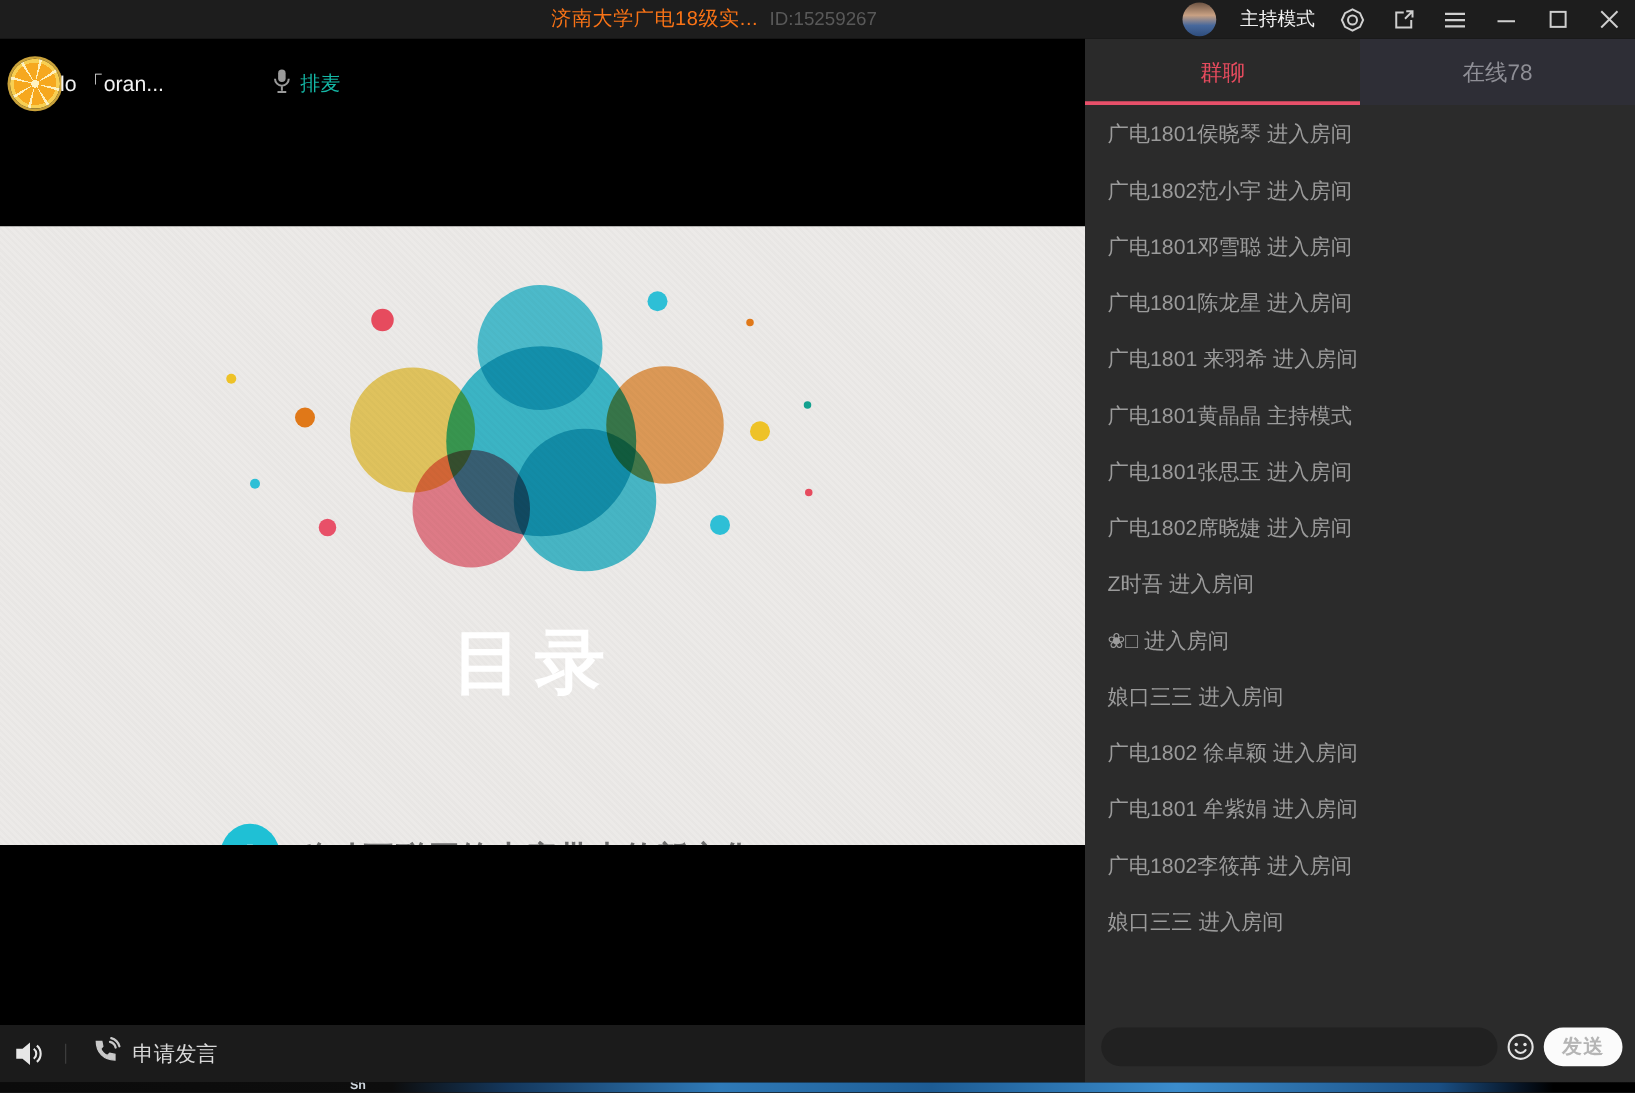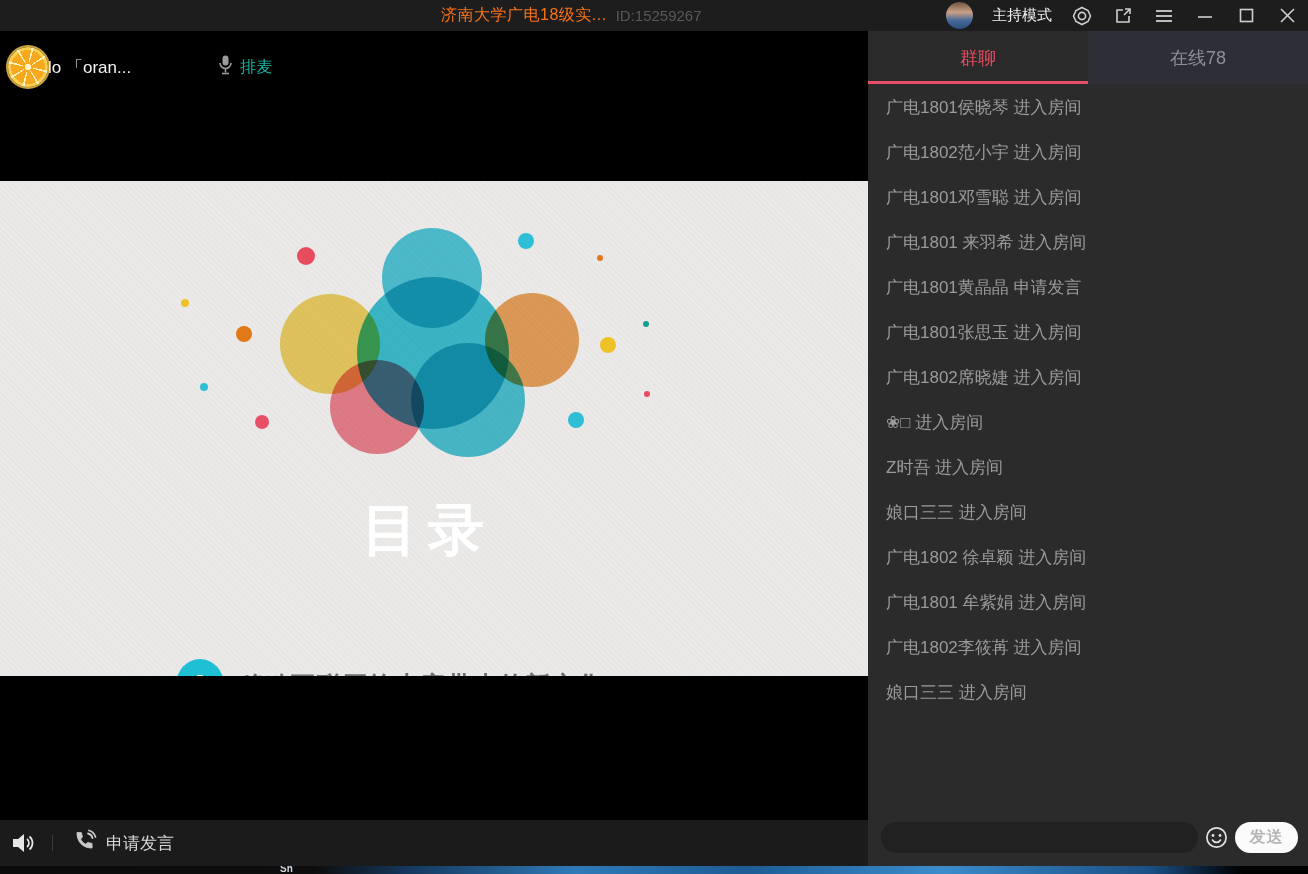--- a/index.html
+++ b/index.html
@@ -199,26 +199,27 @@
   <div class="chat">
     <div class="tabs">
       <div class="tab tab-active">群聊</div>
       <div class="tab tab-idle">在线78</div>
     </div>
 
     <div class="messages">
         <div class="chat-message">广电1801侯晓琴 进入房间</div>
         <div class="chat-message">广电1802范小宇 进入房间</div>
         <div class="chat-message">广电1801邓雪聪 进入房间</div>
+        <div class="chat-message">广电1801陈龙星 进入房间</div>
         <div class="chat-message">广电1801 来羽希 进入房间</div>
-        <div class="chat-message">广电1801黄晶晶 申请发言</div>
+        <div class="chat-message">广电1801黄晶晶 主持模式</div>
         <div class="chat-message">广电1801张思玉 进入房间</div>
         <div class="chat-message">广电1802席晓婕 进入房间</div>
+        <div class="chat-message">Z时吾 进入房间</div>
         <div class="chat-message">❀□ 进入房间</div>
-        <div class="chat-message">Z时吾 进入房间</div>
         <div class="chat-message">娘口三三 进入房间</div>
         <div class="chat-message">广电1802 徐卓颖 进入房间</div>
         <div class="chat-message">广电1801 牟紫娟 进入房间</div>
         <div class="chat-message">广电1802李筱苒 进入房间</div>
         <div class="chat-message">娘口三三 进入房间</div>
       </div>
 
     <div class="input-row">
       <input class="chat-input" type="text" placeholder="" style="">
       <span class="emoji-btn">

